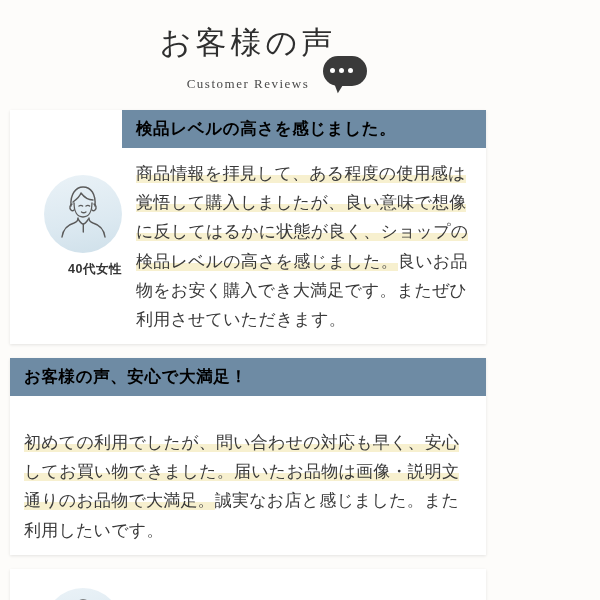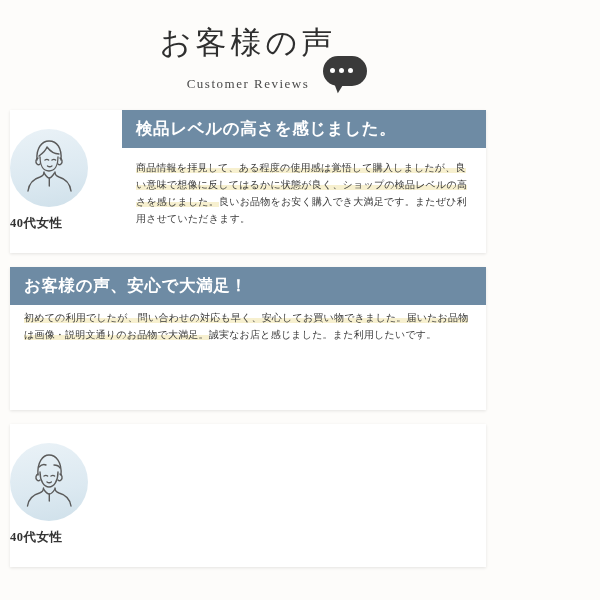--- a/index.html
+++ b/index.html
@@ -97,25 +97,24 @@
     background: #ffffff;
     box-shadow: 0 1px 3px rgba(0,0,0,0.10);
     min-height: 143px;
   }
   .avatar-col {
     width: 112px;
     flex: 0 0 112px;
     background: #ffffff;
     display: flex;
     flex-direction: column;
-    align-items: flex-start;
+    align-items: flex-end;
     justify-content: center;
     padding: 6px 0 8px 0;
     box-sizing: border-box;
-    font-family: Liberation Serif, serif;
   }
   .avatar {
     width: 78px;
     height: 78px;
     border-radius: 50%;
     background: linear-gradient(170deg, #eaf2f7 0%, #dce9f1 60%, #cfe0ea 100%);
     position: relative;
     overflow: hidden;
   }
   .avatar svg { display: block; }
@@ -126,41 +125,41 @@
     color: #333;
     letter-spacing: 0.5px;
   }
   .content-col {
     flex: 1 1 auto;
     display: flex;
     flex-direction: column;
   }
   .review-title {
     background: #6e8ba4;
-    color: #ffffff;
+    color: #000000;
     font-size: 16.5px;
     font-weight: bold;
     letter-spacing: 0.6px;
     padding: 9px 12px 9px 14px;
     line-height: 1.2;
   }
   .review-body {
     padding: 11px 14px 10px 14px;
-    font-size: 10px;
+    font-size: 17px;
     line-height: 1.72;
     color: #3a3a3a;
     letter-spacing: 0.2px;
   }
   .hl {
     background: linear-gradient(transparent 58%, #f7f0cf 58%);
   }
 
   
   .review.compact .review-body {
-    padding-top: 4px;
+    padding-top: 32px;
   }
 </style>
 </head>
 <body>
 
 <div class="page">
 
   <div class="header">
     <div class="header-title">お客様の声</div>
     <div class="header-sub-wrap">

